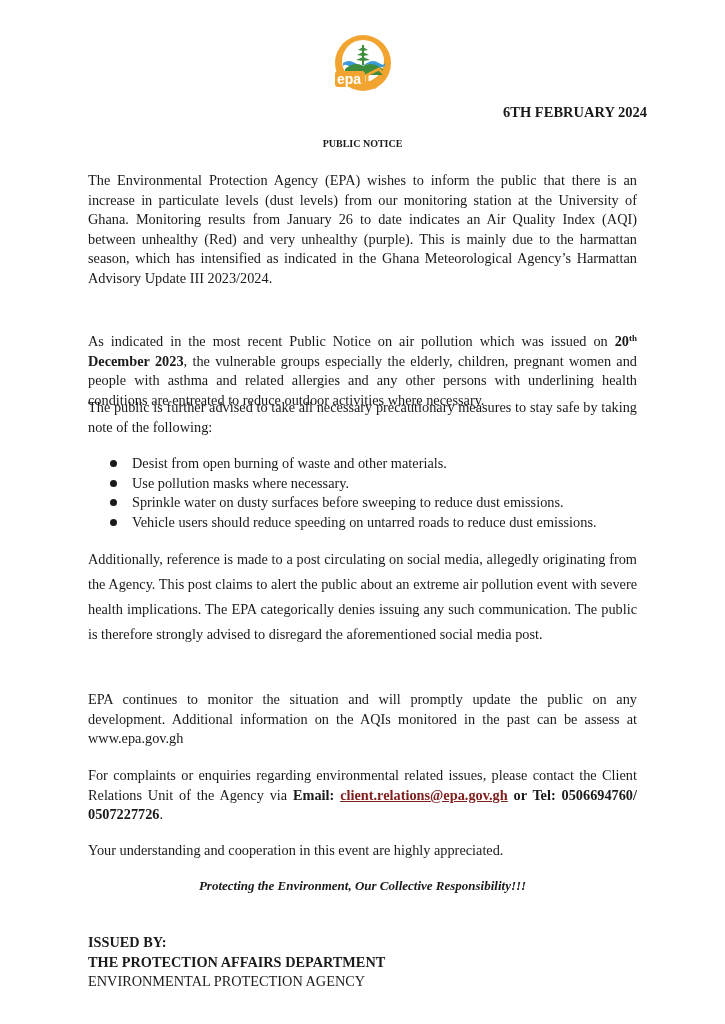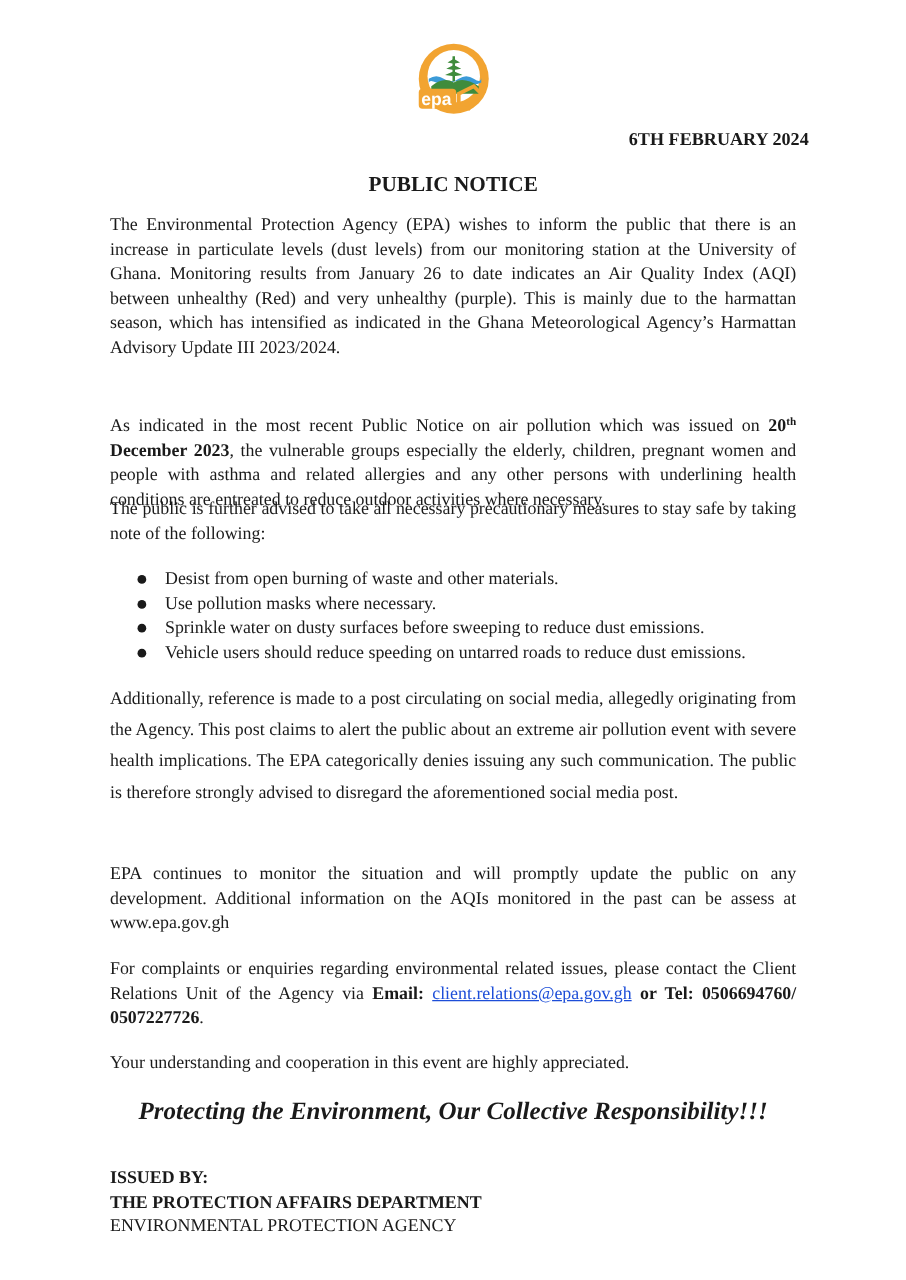--- a/index.html
+++ b/index.html
@@ -1,38 +1,38 @@
 <!DOCTYPE html>
 <html><head>
 <meta charset="utf-8">
 <style>
   html, body { margin: 0; padding: 0; background: #ffffff; }
   body { width: 725px; height: 1024px; position: relative; overflow: hidden;
          font-family: "Liberation Serif", "DejaVu Serif", serif; color: #1a1a1a; }
   .page { position: absolute; left: 0; top: 0; width: 725px; height: 1024px; padding-left: 19px; }
   .logo { position: absolute; left: 333px; top: 33px; width: 60px; height: 60px; }
   .date { position: absolute; right: 97px; top: 104px; font-weight: bold; font-size: 14.5px; }
-  .title { position: absolute; left: 0; width: 725px; top: 138px; text-align: center; font-weight: bold; font-size: 17px; }
+  .title { position: absolute; left: 0; width: 725px; top: 138px; text-align: center; font-weight: bold; font-size: 10px; }
   .body { position: absolute; left: 88px; width: 549px; font-size: 14.3px; line-height: 19.5px; text-align: justify; }
   .p1 { top: 171px; }
   .p2 { top: 304px; margin-top: 28px; }
   .p3 { top: 398px; }
   ul.bullets { position: absolute; left: 108px; top: 454px; margin: 0; padding: 0; list-style: none; font-size: 14.3px; line-height: 19.5px; }
   ul.bullets li { position: relative; padding-left: 24px; }
   ul.bullets li .dot { position: absolute; left: 2px; top: 6px; width: 7px; height: 7px; border-radius: 50%; background: #1a1a1a; }
   .p4 { top: 547px; line-height: 25px; }
   .p5 { top: 690px; }
   .p6 { top: 766px; }
   .p7 { top: 841px; }
-  .motto { position: absolute; left: 0; width: 725px; top: 878px; text-align: center; font-style: italic; font-weight: bold; font-size: 20px; }
+  .motto { position: absolute; left: 0; width: 725px; top: 878px; text-align: center; font-style: italic; font-weight: bold; font-size: 13px; }
   .issued { position: absolute; left: 88px; top: 933px; font-size: 14.3px; line-height: 19.5px; }
   .issued .b { font-weight: bold; }
   b { font-weight: bold; }
   sup { font-size: 9px; vertical-align: 5px; line-height: 0; }
-  a.email { color: #1d4ed8; text-decoration: underline; font-weight: normal; }
+  a.email { color: #7f1d1d; text-decoration: underline; font-weight: bold; }
 </style>
 </head>
 <body>
 
 <div class="page">
 
   <div class="logo">
     <svg width="60" height="60" viewBox="0 0 60 60">
       <circle cx="30" cy="30" r="28" fill="#f2a431"></circle>
       <circle cx="30" cy="28" r="21" fill="#ffffff"></circle>

